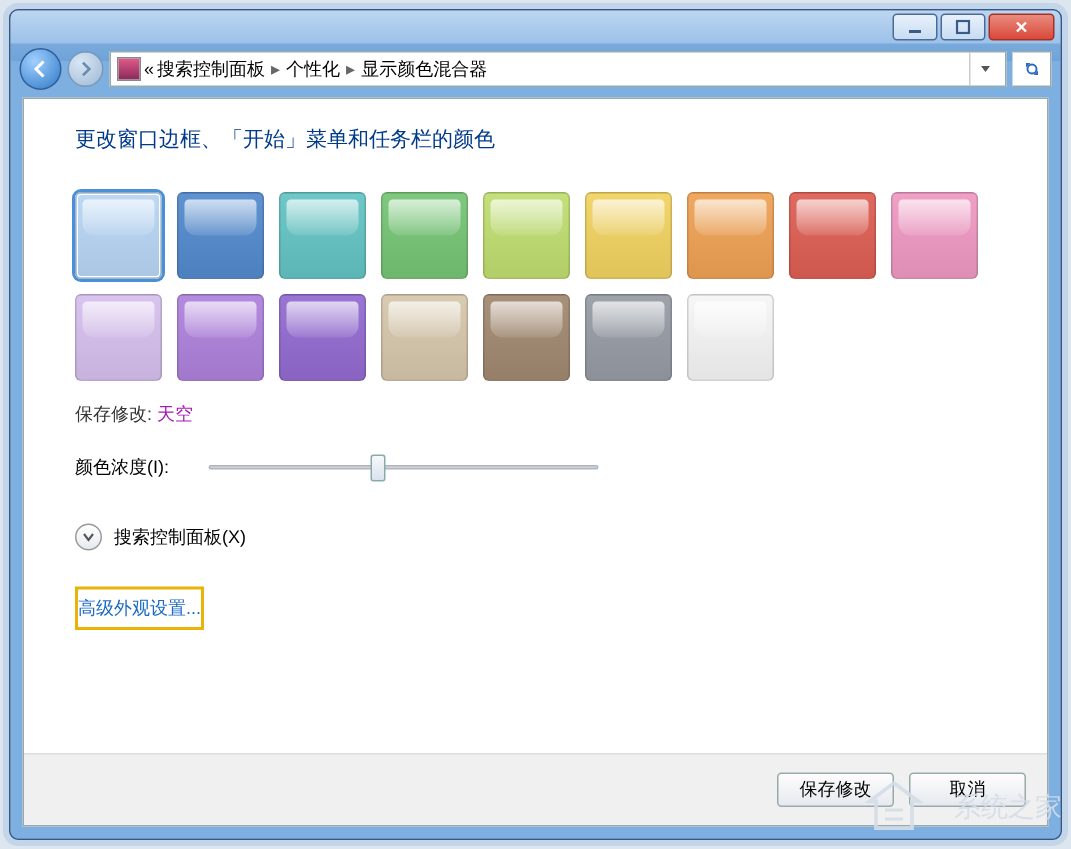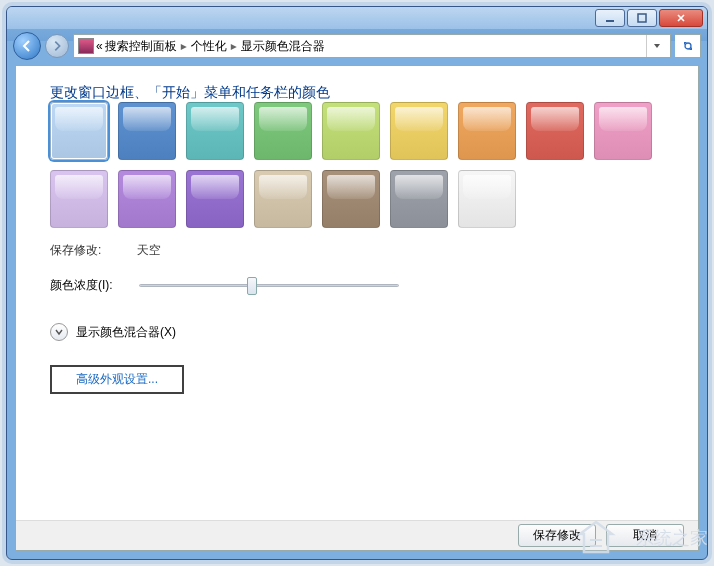--- a/index.html
+++ b/index.html
@@ -27,50 +27,50 @@
 .addr-sep { color:#666; margin:0 2px; }
 .addr-text { white-space:nowrap; }
 .addr-drop { width:20px; height:22px; display:flex; align-items:center; justify-content:center; border-left:1px solid #ccc; margin-left:auto; }
 .refresh { width:26px; height:24px; border:1px solid #9aa; border-left:0; background:#fff; display:flex; align-items:center; justify-content:center; }
 .search { width: 240px; height: 24px; border: 1px solid #9aa; background:#fff; display:flex; align-items:center; padding:0 6px; color:#888; position:relative; }
 .search-icon { position:absolute; right:4px; top:4px; color:#4a7ab8; }
 
 
 .content-wrap { position:absolute; left:8px; right:8px; top:58px; bottom:8px; background:#fff; border:1px solid #9aa; }
 .content { padding: 18px 28px 0 34px; height: calc(100% - 42px); overflow:hidden; }
-.heading { color: #003a8a; font-size: 14px; margin-bottom: 0; }
+.heading { color: #003a8a; font-size: 14px; margin-bottom: 26px; }
 
 
 .swatch-grid { display:flex; flex-wrap:wrap; gap:10px; margin-bottom:14px; }
 .swatch { width:58px; height:58px; border-radius:4px; position:relative; border:1px solid rgba(0,0,0,.15); }
 .swatch.sel { box-shadow: 0 0 0 2px #4a90d9, inset 0 0 0 1px #fff; }
 .swatch::before { content:""; position:absolute; left:4px; right:4px; top:4px; height:24px; border-radius:3px 3px 8px 8px; background:linear-gradient(rgba(255,255,255,.7),rgba(255,255,255,.1)); }
 
 .currentcolor { margin-bottom: 16px; }
 .currentcolor .lbl { color:#333; }
-.currentcolor .val { color:#404040;margin-left:32px; }
+.currentcolor .val { color:#a21caf; }
 
 .chk-row { display:flex; align-items:center; gap:6px; margin-bottom:26px; }
 .chk { width:13px; height:13px; border:1px solid #7a9ac0; background:linear-gradient(#fff,#e4eefb); display:flex; align-items:center; justify-content:center; }
 .chk svg { width:11px; height:11px; }
 
 .slider-row { display:flex; align-items:center; gap:26px; margin-bottom:28px; }
 .slider { position:relative; width:260px; height:20px; }
 .slider-track { position:absolute; left:0; right:0; top:9px; height:3px; background:#d0d4da; border:1px solid #b0b6c0; border-radius:2px; }
 .slider-thumb { position:absolute; top:2px; left:108px; width:10px; height:18px; background:linear-gradient(#f6f8fb,#dbe3ee); border:1px solid #8aa; border-radius:2px; }
 
 .expander { display:flex; align-items:center; gap:8px; margin-bottom:24px; }
 .expander-btn { width:18px; height:18px; border-radius:50%; border:1px solid #999; background:linear-gradient(#fff,#e6eaf0); display:flex; align-items:center; justify-content:center; }
 .expander-btn svg { width:10px; height:10px; }
 
 .link { color:#1a6ac4; cursor:pointer; }
-.link-highlight { display:inline-block; border:2px solid #404040; padding:4px 24px; }
+.link-highlight { display:inline-block; border:2px solid #eab308; padding:4px 0; }
 
 
-.footer { position:absolute; left:0; right:0; bottom:0; height:30px; border-top:1px solid #ddd; background:#f0f0f0; display:flex; align-items:center; justify-content:flex-end; gap:10px; padding:0 14px; }
+.footer { position:absolute; left:0; right:0; bottom:0; height:48px; border-top:1px solid #ddd; background:#f0f0f0; display:flex; align-items:center; justify-content:flex-end; gap:10px; padding:0 14px; }
 .btn { min-width:78px; height:23px; border:1px solid #9aa; background:linear-gradient(#fdfdfd,#e6e9ee); border-radius:3px; font-size:12px; padding:0 10px; }
 
 
 .watermark { position:absolute; right:6px; bottom:8px; color:#d4dde8; font-size:18px; font-weight:normal; pointer-events:none; display:flex; align-items:center; gap:20px; opacity:.9; }
 .watermark svg { width:40px; height:40px; }
 </style>
 </head>
 <body>
 
 <div class="window">
@@ -164,21 +164,21 @@
           <div class="slider-thumb"></div>
         </div>
       </div>
 
       <div class="expander">
         <div class="expander-btn">
             <svg viewBox="0 0 10 10">
               <path d="M2 3 L5 7 L8 3" stroke="#555" stroke-width="1.4" fill="none"></path>
             </svg>
           </div>
-        <span>显示颜色混合器(X)</span>
+        <span>搜索控制面板(X)</span>
       </div>
 
       <span class="link-highlight">
         <span class="link">高级外观设置...</span>
       </span>
     </div>
 
     <div class="footer">
       <button class="btn">保存修改</button>
       <button class="btn">取消</button>

